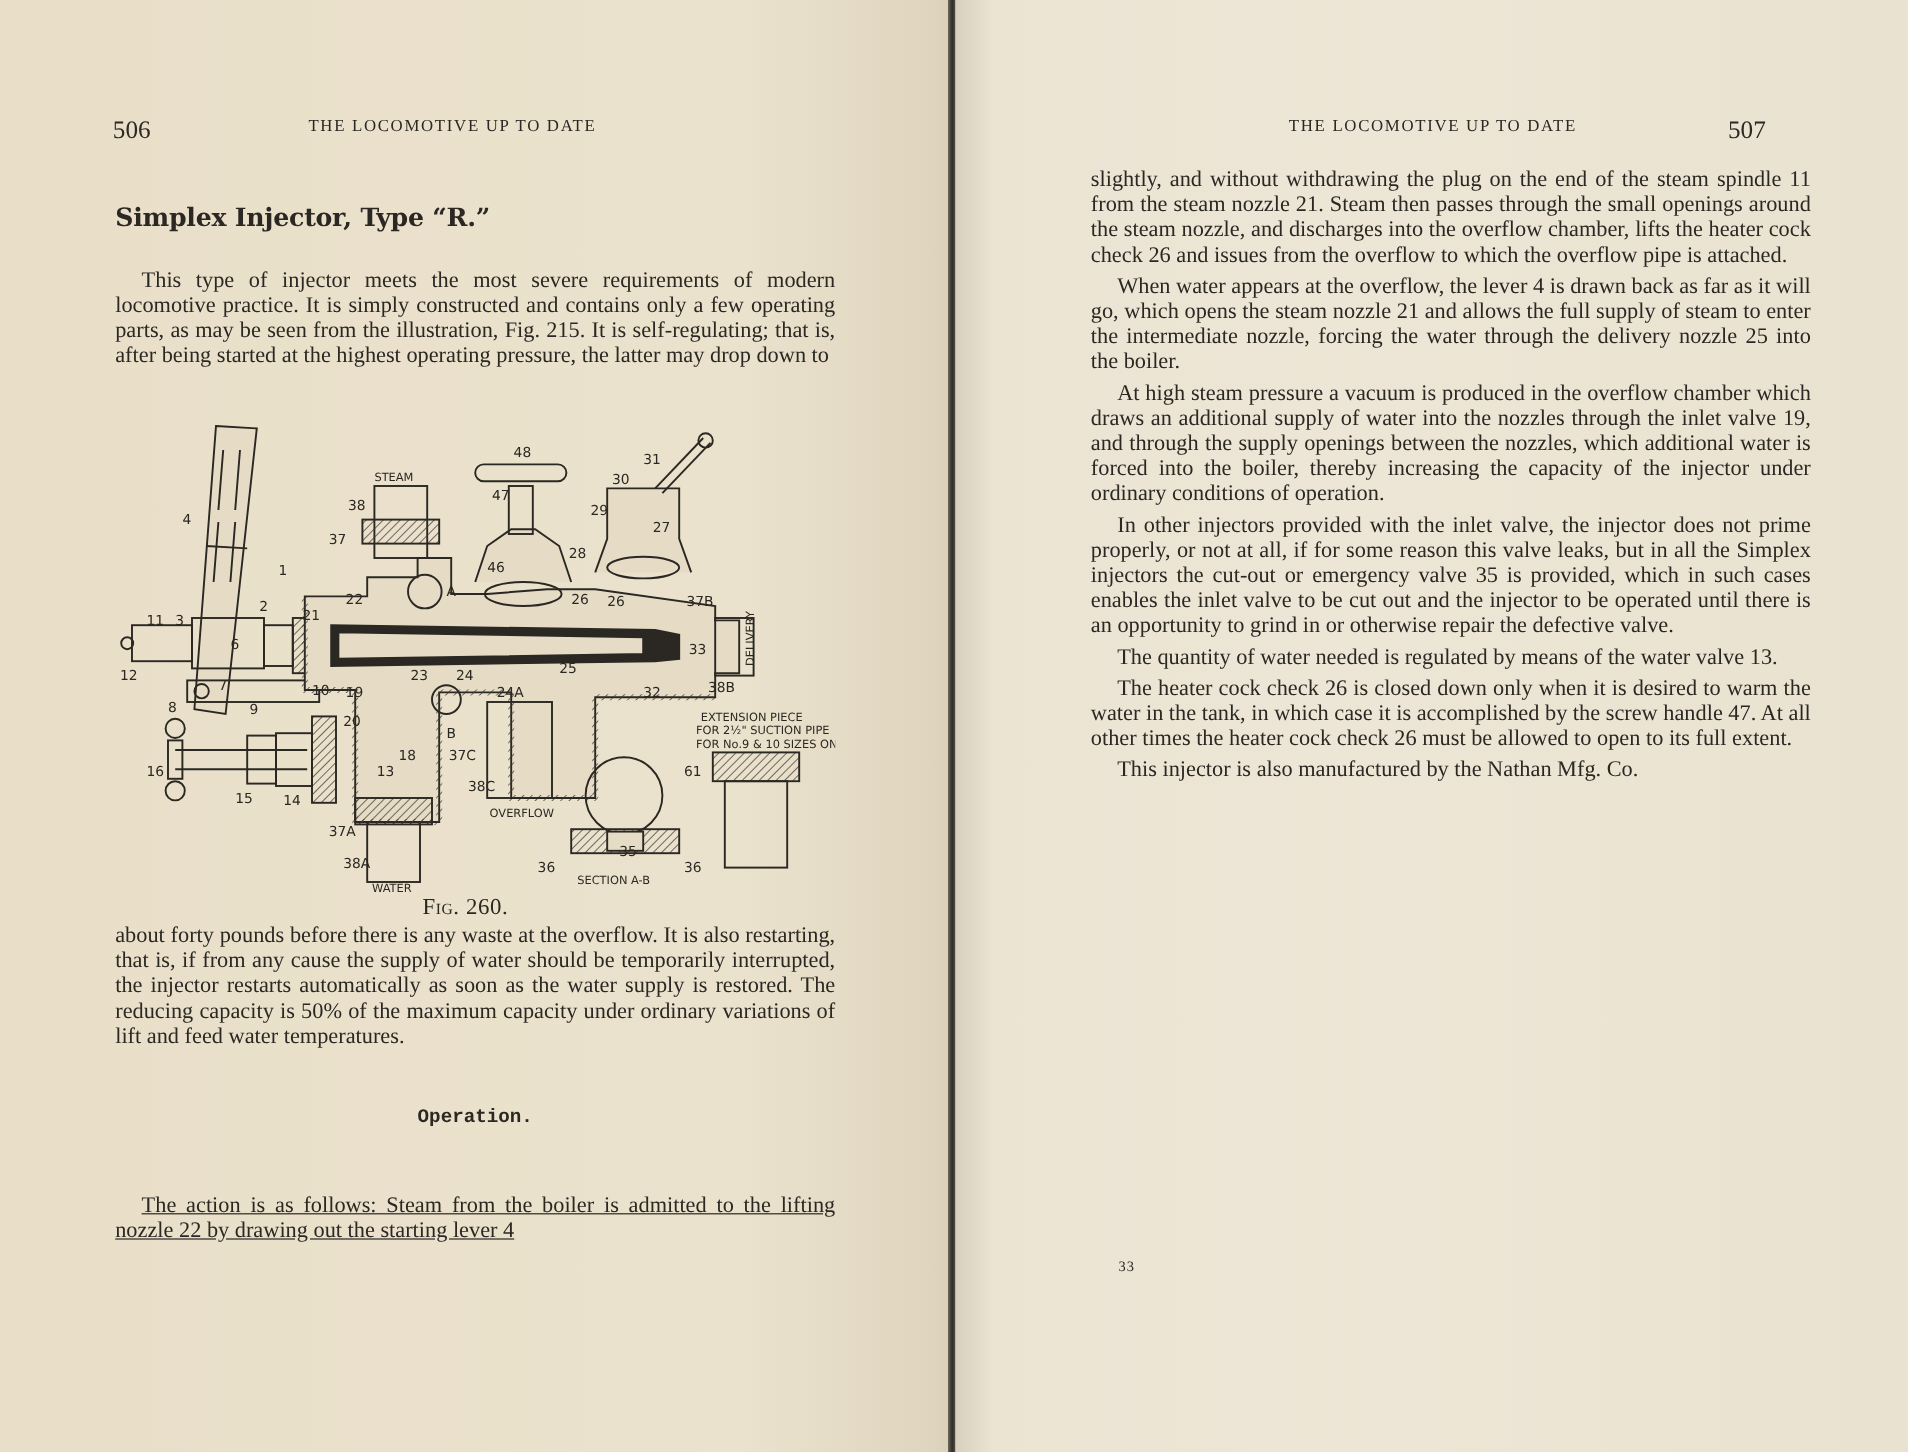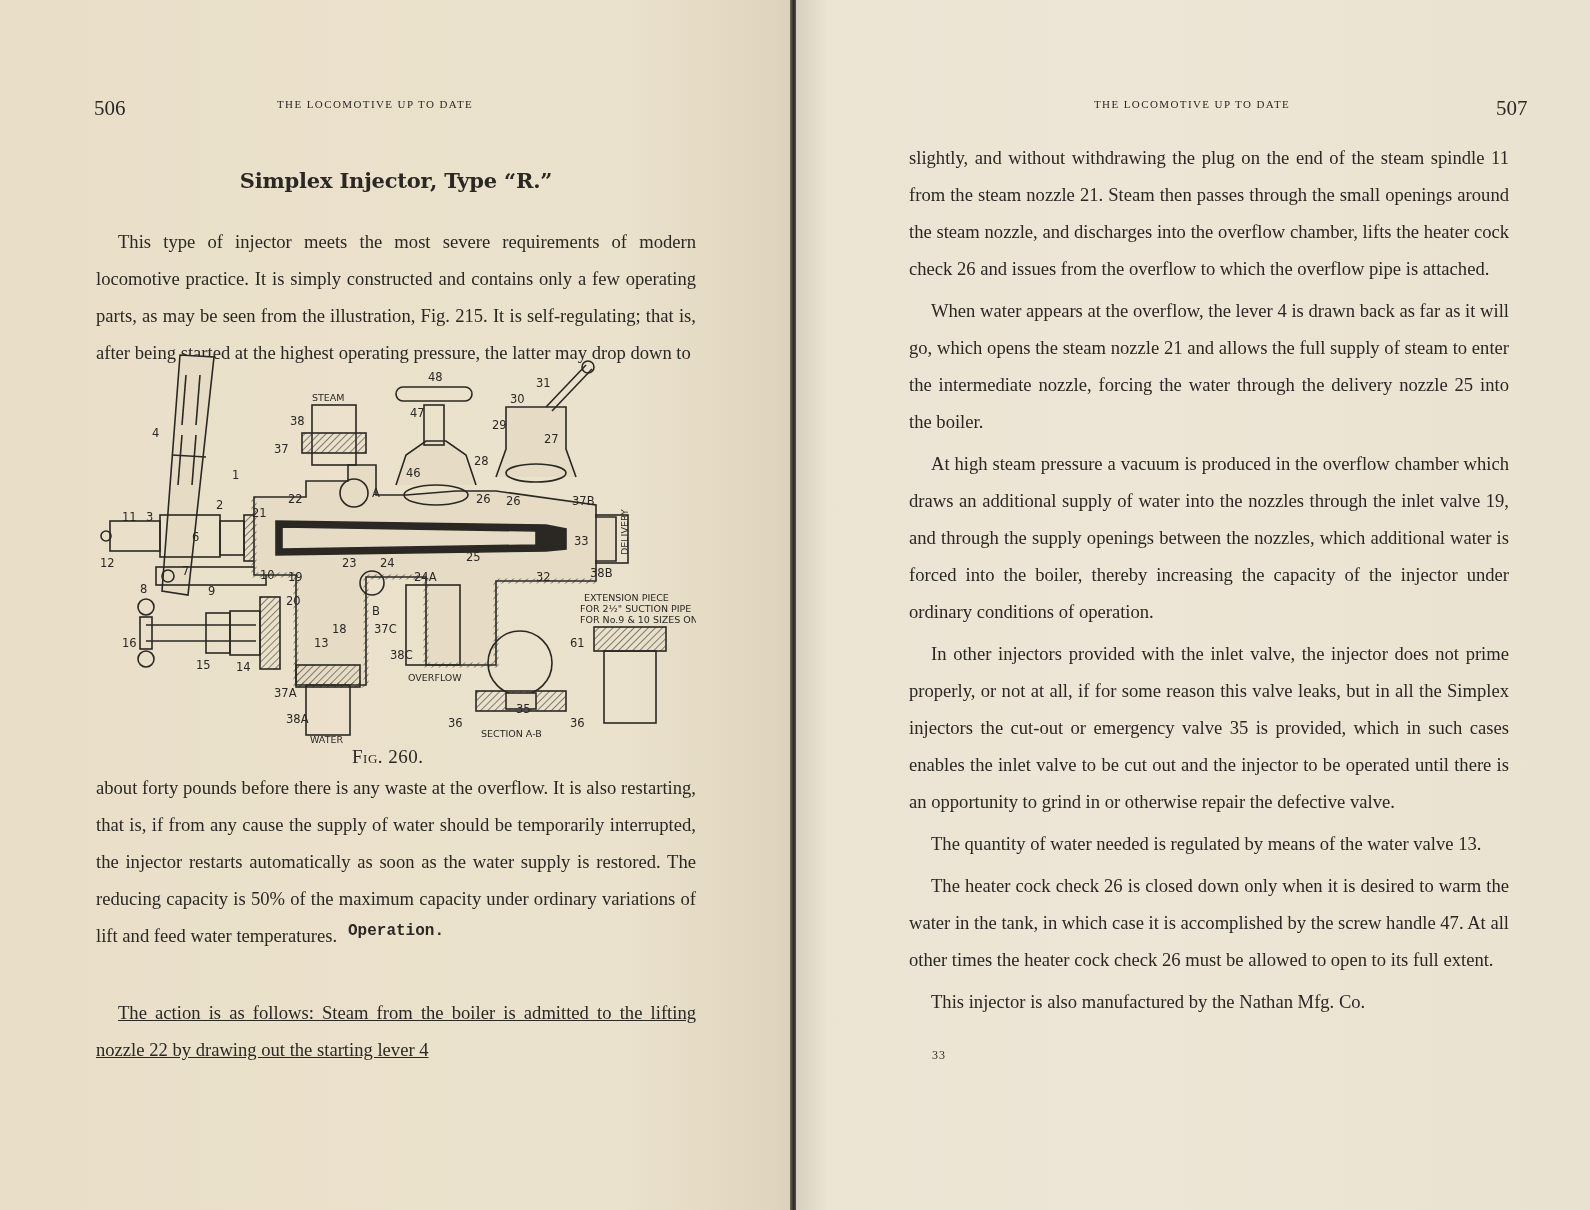--- a/index.html
+++ b/index.html
@@ -20,39 +20,39 @@
     }
     .page-right {
       left: 796px; width: 794px;
       background: linear-gradient(to right, #d8d0bd 0%, #ebe4d3 4%, #ede6d6 40%, #eae2d0 100%);
     }
     .spine {
       position: absolute; left: 790px; top: 0; width: 7px; height: 1210px;
       background: linear-gradient(to right, #6d685c, #2f2d28 50%, #5c584d);
     }
     .running-head {
-      position: absolute; top: 98px; font-size: 11px; letter-spacing: 1.4px;
-      text-transform: uppercase; font-variant: small-caps; margin-left: 20px;
+      position: absolute; top: 98px; font-size: 14px; letter-spacing: 1.4px;
+      text-transform: uppercase; font-variant: small-caps;
     }
     .folio { position: absolute; top: 96px; font-size: 21px; }
     .page-left .folio { left: 94px; }
     .page-left .running-head { left: 257px; }
-    .page-right .folio { left: 700px; }
+    .page-right .folio { left: 644px; }
     .page-right .running-head { left: 278px; }
 
-    .text-block { position: absolute; font-size: 18.6px; line-height: 37px; text-align: justify; }
+    .text-block { position: absolute; font-size: 18.6px; line-height: 21px; text-align: justify; }
     .page-left .text-block { left: 96px; width: 600px; }
     .page-right .text-block { left: 113px; width: 600px; }
     .text-block p { margin: 0; text-indent: 22px; }
     .text-block p.noindent { text-indent: 0; }
     .text-block p + p { margin-top: 5px; }
 
     h1.section-title {
       position: absolute; top: 168px; left: 96px; width: 600px; margin: 0;
-      text-align: center; font-size: 21px; font-weight: bold;
+      text-align: left; font-size: 21px; font-weight: bold;
       font-family: "DejaVu Serif", serif; letter-spacing: -0.2px;
     }
     h2.subhead {
       position: absolute; top: 922px; left: 96px; width: 600px; margin: 0;
       text-align: center; font-size: 16px; font-weight: bold;
       font-family: Liberation Mono, monospace;
     }
     .figure { position: absolute; left: 96px; top: 345px; width: 600px; height: 420px; }
     .figure svg { width: 100%; height: 100%; }
     .fig-caption {

